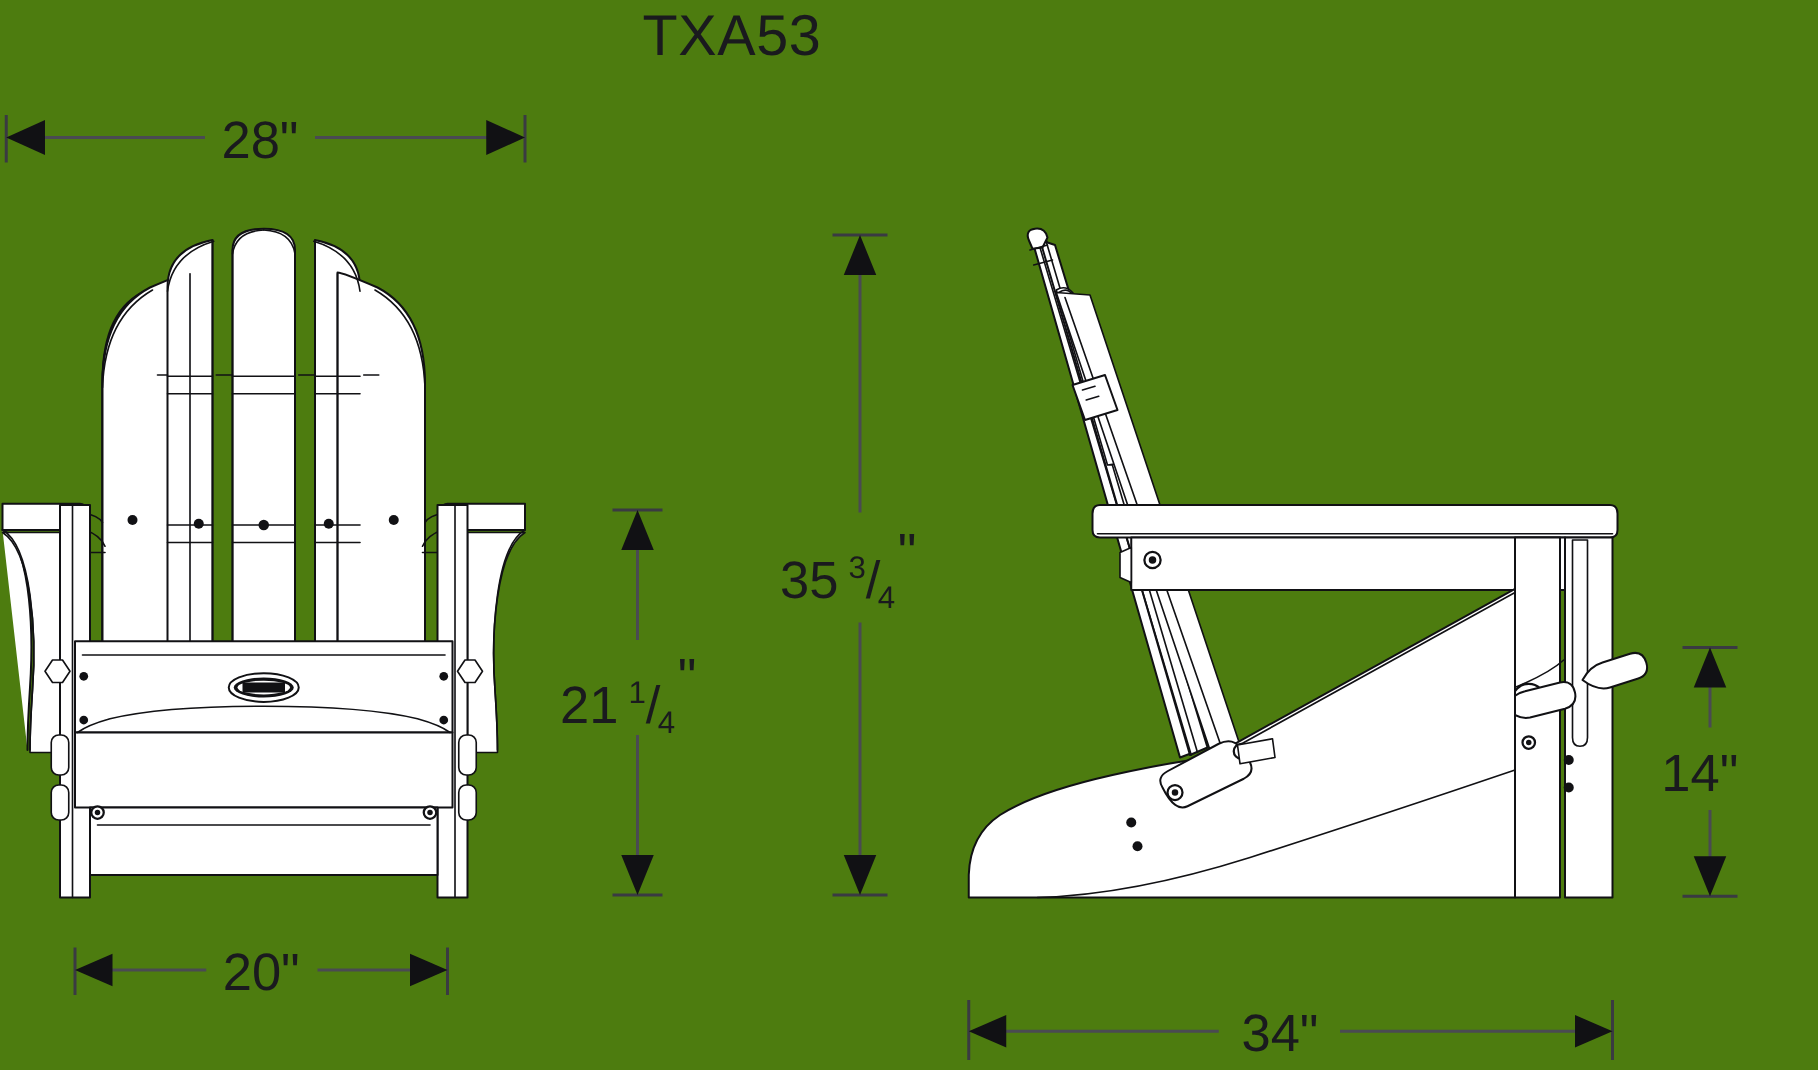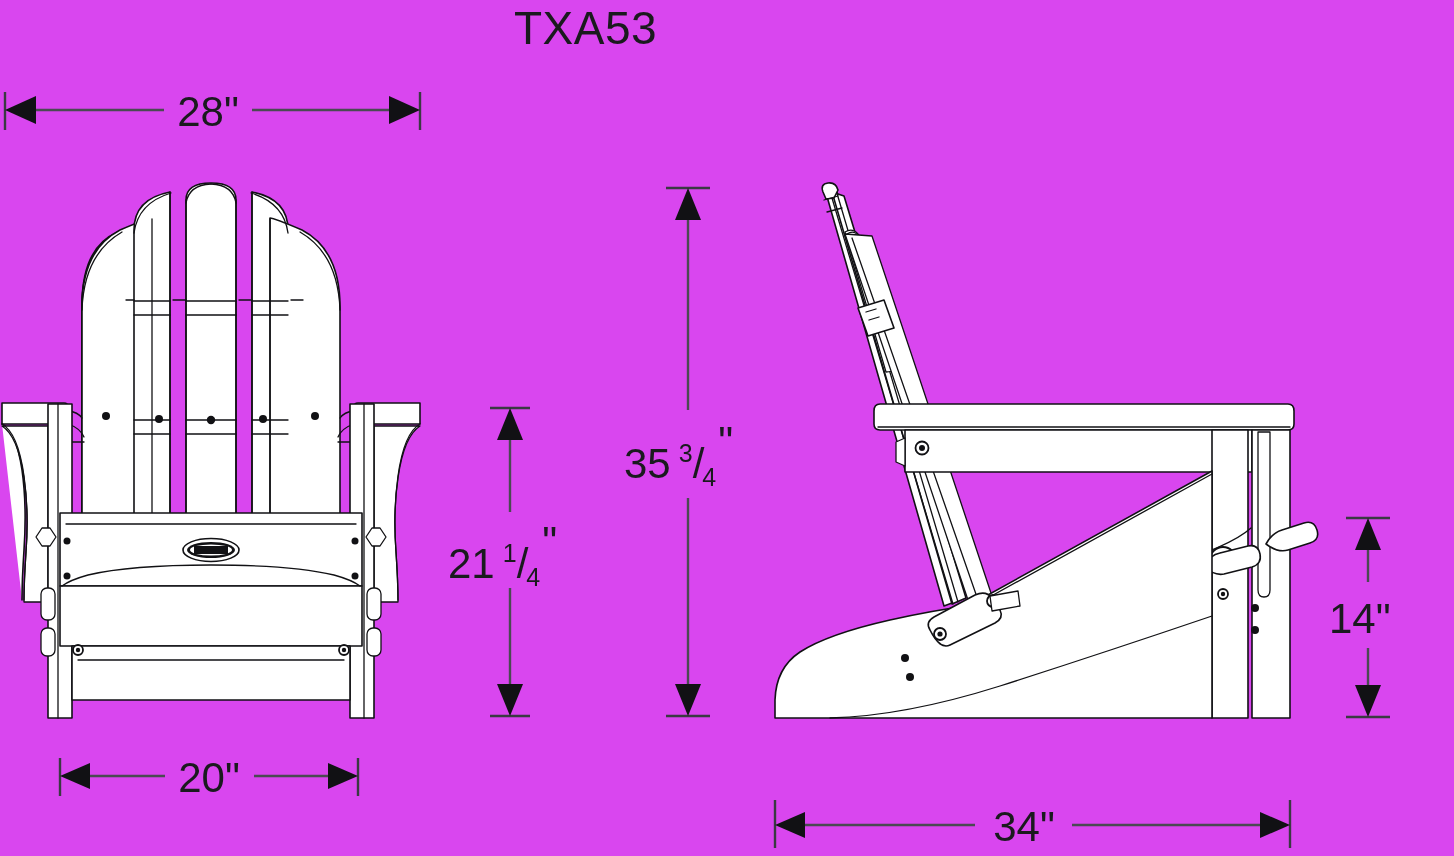--- a/index.html
+++ b/index.html
@@ -8,21 +8,21 @@
     background: #ffffff;
   }
   body {
     font-family: "Liberation Sans", sans-serif;
     color: #1a1a1e;
   }
   #stage {
     position: relative;
     width: 1454px;
     height: 856px;
-    background: #d946ef;
+    background: #4d7c0f;
     overflow: hidden;
   }
   svg.drawing {
     position: absolute;
     left: 0;
     top: 0;
     width: 1454px;
     height: 856px;
   }
   .title-text {

